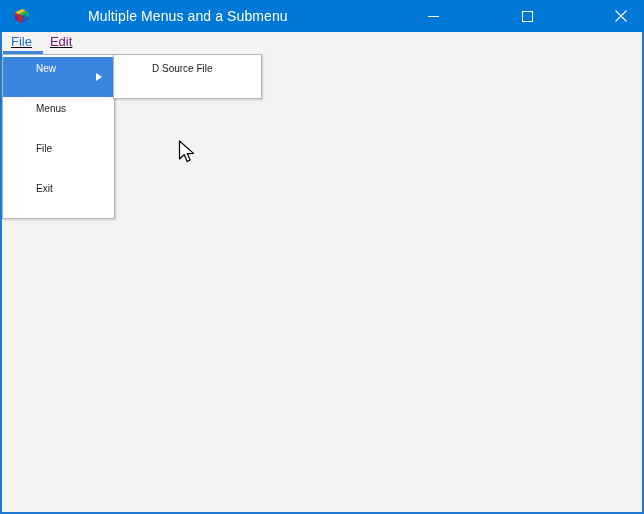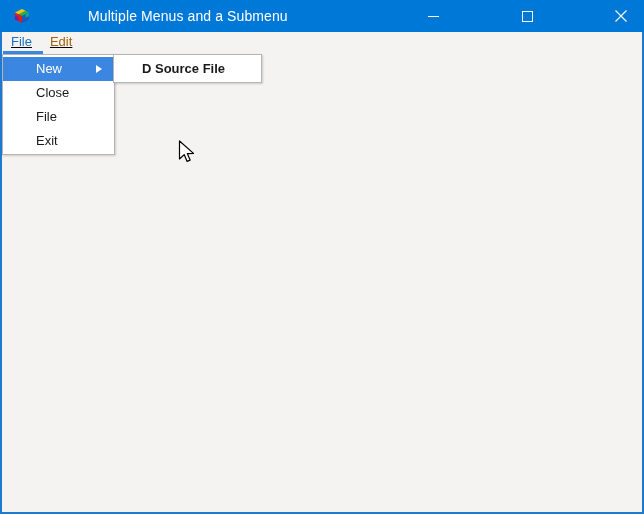--- a/index.html
+++ b/index.html
@@ -78,21 +78,21 @@
     display: flex;
     align-items: flex-start;
     text-decoration: underline;
   }
   .menubar-item {
     position: relative;
     height: 22px;
     padding: 0 9px;
     font-size: 13px;
     line-height: 20px;
-    color: #a16207;
+    color: #701a75;
     white-space: nowrap;
   }
   .menubar-item.active {
     color: #1a6fc4;
   }
   .menubar-item.active::after {
     content: "";
     position: absolute;
     left: 1px;
     right: -2px;
@@ -118,31 +118,30 @@
   }
   #new-submenu {
     left: 111px;
     top: 54px;
     width: 149px;
     padding: 2px 0 1px 0;
     z-index: 30;
   }
   .menu-item {
     position: relative;
-    height: 24px;
+    height: 40px;
     line-height: 24px;
-    font-size: 13px;
+    font-size: 10px;
     color: #1a1a1a;
     padding-left: 33px;
     white-space: nowrap;
     box-sizing: border-box;
   }
   #new-submenu .menu-item {
-    padding-left: 28px;
-    font-weight: bold;
+    padding-left: 38px;
   }
   .menu-item.highlight {
     background: #3a86e0;
     color: #ffffff;
   }
   .submenu-arrow {
     position: absolute;
     right: 12px;
     top: 50%;
     transform: translateY(-50%);
@@ -221,21 +220,21 @@
   </div>
 
   <div id="client-area"></div>
 
   <div id="file-menu" class="menu-panel">
     <div class="menu-item highlight">
       <span>New</span>
       <span class="submenu-arrow"></span>
     </div>
     <div class="menu-item">
-      <span>Close</span>
+      <span>Menus</span>
     </div>
     <div class="menu-item">
       <span>File</span>
     </div>
     <div class="menu-item">
       <span>Exit</span>
     </div>
   </div>
 
   <div id="new-submenu" class="menu-panel">

